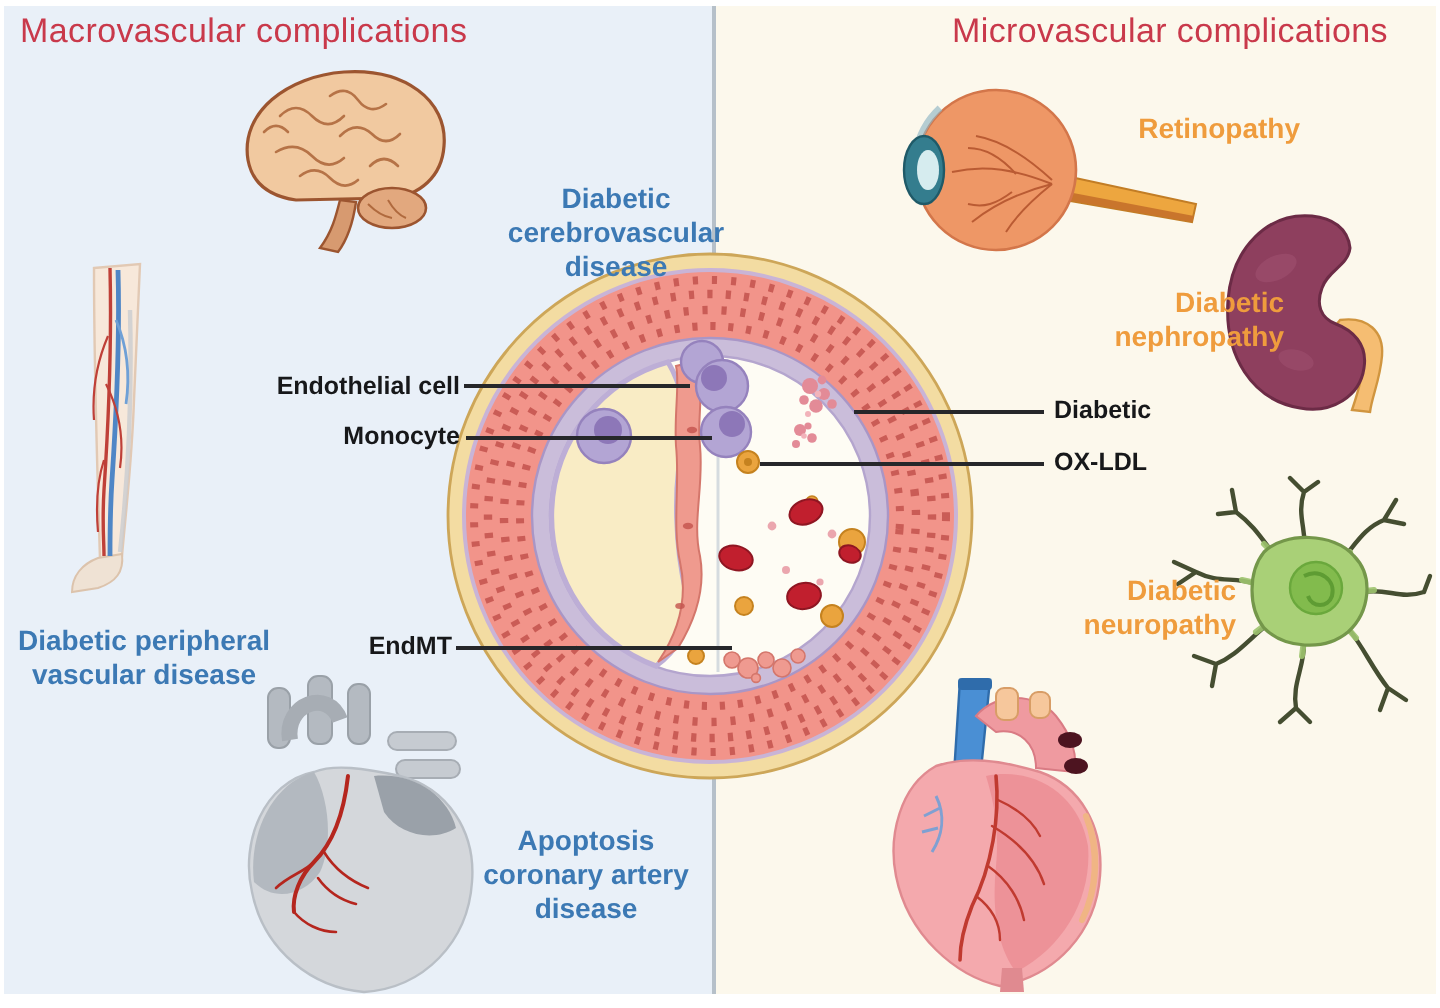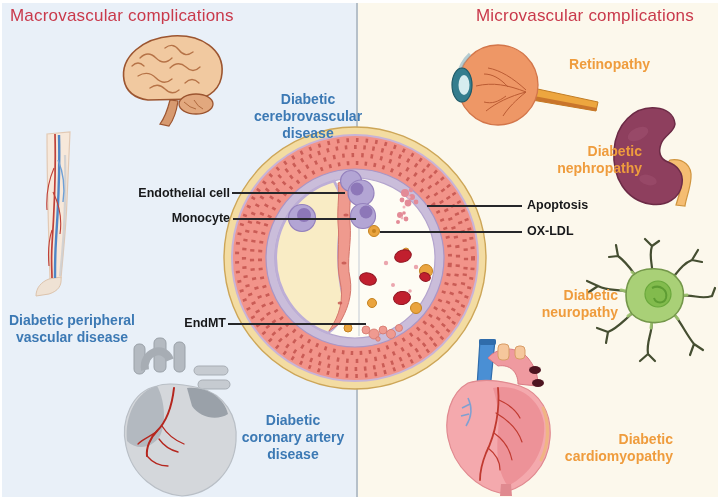--- a/index.html
+++ b/index.html
@@ -251,25 +251,24 @@
   <div class="lead" id="lead-monocyte"></div>
   <div class="lead" id="lead-endmt"></div>
   <div class="lead" id="lead-apoptosis"></div>
   <div class="lead" id="lead-oxldl"></div>
 
   <div class="title" id="macro-title">Macrovascular complications</div>
   <div class="title" id="micro-title">Microvascular complications</div>
 
   <div class="organ-label blue" id="lbl-cerebro">Diabetic cerebrovascular disease</div>
   <div class="organ-label blue" id="lbl-peripheral">Diabetic peripheral vascular disease</div>
-  <div class="organ-label blue" id="lbl-coronary">Diabetic coronary artery disease</div>
+  <div class="organ-label blue" id="lbl-coronary">Apoptosis coronary artery disease</div>
   <div class="organ-label orange" id="lbl-retino">Retinopathy</div>
   <div class="organ-label orange" id="lbl-nephro">Diabetic nephropathy</div>
   <div class="organ-label orange" id="lbl-neuro">Diabetic neuropathy</div>
-  <div class="organ-label orange" id="lbl-cardio">Diabetic cardiomyopathy</div>
 
   <div class="vessel-label" id="lbl-endothelial">Endothelial cell</div>
   <div class="vessel-label" id="lbl-monocyte">Monocyte</div>
   <div class="vessel-label" id="lbl-endmt">EndMT</div>
-  <div class="vessel-label" id="lbl-apoptosis">Apoptosis</div>
+  <div class="vessel-label" id="lbl-apoptosis">Diabetic</div>
   <div class="vessel-label" id="lbl-oxldl">OX-LDL</div>
 
 </div>
 
 </body></html>

